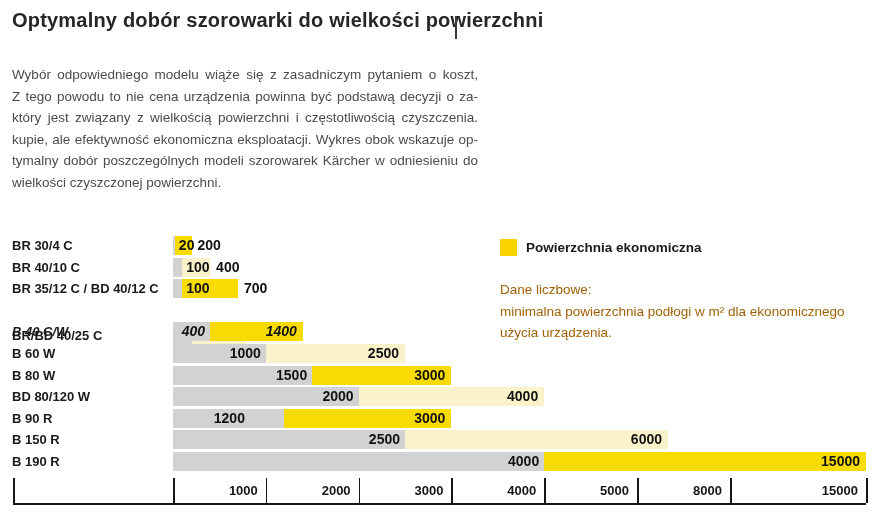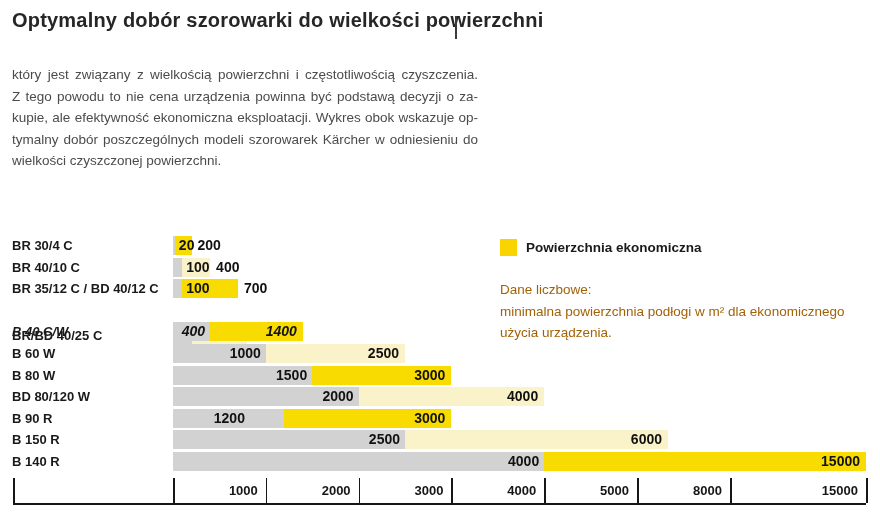--- a/index.html
+++ b/index.html
@@ -57,22 +57,23 @@
     font-size:13px;font-weight:700;color:#161616;
   }
 </style>
 </head>
 <body>
 
 <h1 class="page-title">Optymalny dobór szorowarki do wielkości powierzchni</h1>
 <div class="cursor-artifact"></div>
 
 <div class="intro">
+  <div class="intro-line">Wybór odpowiedniego modelu wiąże się z zasadniczym pytaniem o koszt,</div>
+  <div class="intro-line">Z tego powodu to nie cena urządzenia powinna być podstawą decyzji o za-</div>
   <div class="intro-line">który jest związany z wielkością powierzchni i częstotliwością czyszczenia.</div>
-  <div class="intro-line">Z tego powodu to nie cena urządzenia powinna być podstawą decyzji o za-</div>
   <div class="intro-line">kupie, ale efektywność ekonomiczna eksploatacji. Wykres obok wskazuje op-</div>
   <div class="intro-line">tymalny dobór poszczególnych modeli szorowarek Kärcher w odniesieniu do</div>
   <div class="intro-line last">wielkości czyszczonej powierzchni.</div>
 </div>
 
 <div class="legend">
   <span class="legend-swatch" style="background: rgb(250, 212, 0);"></span>
   <span class="legend-label">Powierzchnia ekonomiczna</span>
 </div>
 
@@ -147,21 +148,21 @@
       <div class="bar-label right" style="left: 345.4px;">3000</div>
     </div>
     <div class="chart-row" style="top: 430.4px;">
       <div class="row-label">B 150 R</div>
       <div class="seg seg-base" style="left: 173px; width: 232px; background: rgb(210, 210, 210);"></div>
       <div class="seg seg-pale" style="left: 405px; width: 263px; background: rgb(250, 243, 201);"></div>
       <div class="bar-label right" style="left: 300px;">2500</div>
       <div class="bar-label right" style="left: 562px;">6000</div>
     </div>
     <div class="chart-row" style="top: 452px;">
-      <div class="row-label">B 140 R</div>
+      <div class="row-label">B 190 R</div>
       <div class="seg seg-base" style="left: 173px; width: 371.2px; background: rgb(210, 210, 210);"></div>
       <div class="seg seg-bright" style="left: 544.2px; width: 321.8px; background: rgb(248, 219, 0);"></div>
       <div class="bar-label right" style="left: 439.2px;">4000</div>
       <div class="bar-label right" style="left: 760px;">15000</div>
     </div>
     <div class="">
       <div class="axis-baseline"></div>
       <div class="axis-tick" style="left: 13px;"></div>
       <div class="axis-tick" style="left: 173px;"></div>
       <div class="axis-tick" style="left: 265.8px;"></div>

